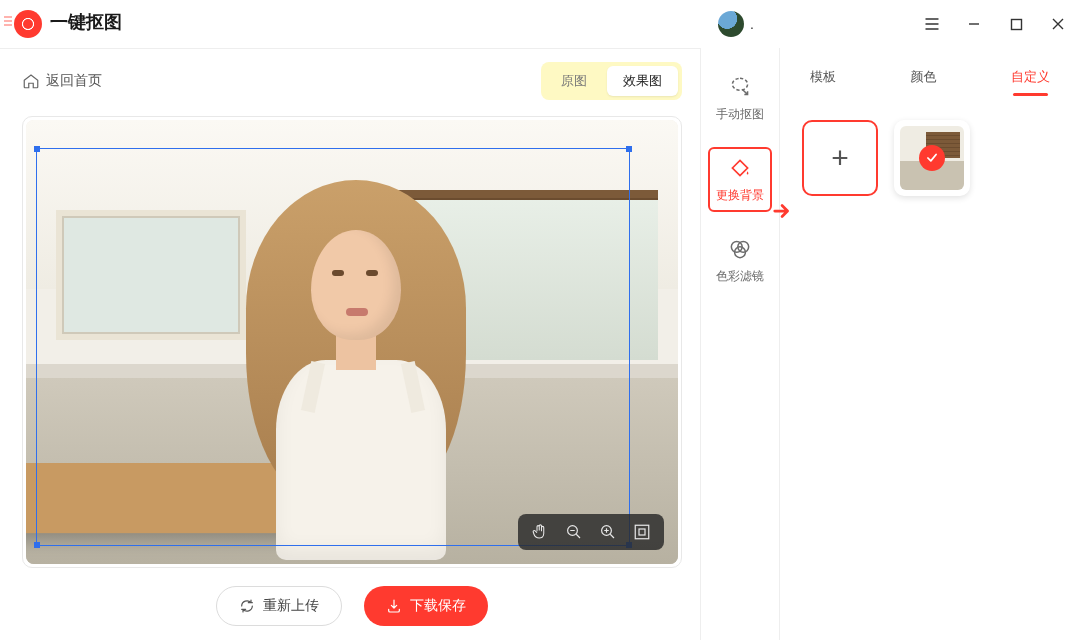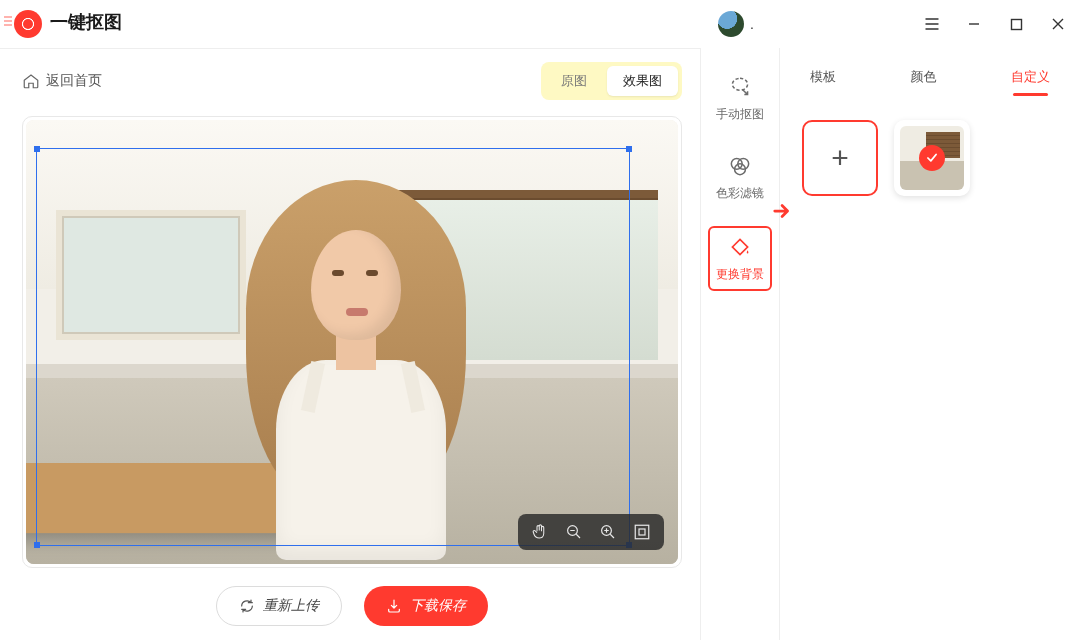--- a/index.html
+++ b/index.html
@@ -63,21 +63,21 @@
 
 .sel-rect { position:absolute; left:10px; top:28px; right:48px; bottom:18px; border:1px solid #2f6fed; }
 .sel-rect::before, .sel-rect::after, .sel-rect i { content:""; position:absolute; width:6px; height:6px; background:#2f6fed; }
 .sel-rect::before{ left:-3px; top:-3px;} .sel-rect::after{ right:-3px; top:-3px;}
 .sel-rect i.bl{ left:-3px; bottom:-3px;} .sel-rect i.br{ right:-3px; bottom:-3px;}
 
 .zoombar { position:absolute; right:14px; bottom:14px; background:rgba(40,40,40,.82); border-radius:8px; display:flex; gap:14px; padding:8px 12px; color:#e8e8e8; }
 .zb { width:20px; height:20px; display:flex; align-items:center; justify-content:center; cursor:pointer; }
 
 .actions { display:flex; justify-content:center; gap:22px; padding:18px 0 4px; }
-.btn { height:40px; padding:0 22px; border-radius:20px; display:flex; align-items:center; gap:8px; font-size:14px; cursor:pointer;font-style:italic; }
+.btn { height:40px; padding:0 22px; border-radius:20px; display:flex; align-items:center; gap:8px; font-size:14px; cursor:pointer; }
 .btn.ghost { border:1px solid #dcdcdc; color:#444; background:#fff; }
 .btn.primary { background:#ff3a2f; color:#fff; }
 
 
 .rail { width:80px; border-left:1px solid #eee; border-right:1px solid #eee; padding-top:20px; display:flex; flex-direction:column; align-items:center; gap:18px; background:#fff; }
 .tool { width:64px; display:flex; flex-direction:column; align-items:center; gap:6px; font-size:12px; color:#6b6b6b; cursor:pointer; padding:6px 0; border-radius:6px; position:relative; }
 .tool .ico { width:26px; height:26px; display:flex; align-items:center; justify-content:center; color:#6b6b6b; }
 .tool.active { border:2px solid #ff3a2f; color:#ff3a2f; }
 .tool.active .ico { color:#ff3a2f; }
 
@@ -229,39 +229,39 @@
   <div class="rail">
     <div class="tool">
       <span class="ico">
         <svg width="26" height="26" viewBox="0 0 24 24">
             <path d="M12 4c4 0 7 2.5 7 5.5S16 15 12 15s-7-2.5-7-5.5S8 4 12 4z" fill="none" stroke="currentColor" stroke-width="1.4" stroke-dasharray="3 2"></path>
             <path d="M14 14l5 5m0-3v3h-3" stroke="currentColor" stroke-width="1.4" fill="none"></path>
           </svg>
       </span>
       <span>手动抠图</span>
     </div>
+    <div class="tool active">
+      <span class="ico">
+        <svg width="26" height="26" viewBox="0 0 24 24">
+            <path d="M5 12l7-7 7 7-7 7-7-7z" fill="none" stroke="currentColor" stroke-width="1.6"></path>
+            <path d="M19 15c1 1.5 1 3 0 3s-1-1.5 0-3z" fill="currentColor"></path>
+          </svg>
+      </span>
+      <span>更换背景</span>
+    </div>
     <div class="tool">
       <span class="ico">
         <svg width="26" height="26" viewBox="0 0 24 24">
             <circle cx="9" cy="10" r="5" fill="none" stroke="currentColor" stroke-width="1.4"></circle>
             <circle cx="15" cy="10" r="5" fill="none" stroke="currentColor" stroke-width="1.4"></circle>
             <circle cx="12" cy="15" r="5" fill="none" stroke="currentColor" stroke-width="1.4"></circle>
           </svg>
       </span>
       <span>色彩滤镜</span>
     </div>
-    <div class="tool active">
-      <span class="ico">
-        <svg width="26" height="26" viewBox="0 0 24 24">
-            <path d="M5 12l7-7 7 7-7 7-7-7z" fill="none" stroke="currentColor" stroke-width="1.6"></path>
-            <path d="M19 15c1 1.5 1 3 0 3s-1-1.5 0-3z" fill="currentColor"></path>
-          </svg>
-      </span>
-      <span>更换背景</span>
-    </div>
   </div>
 
   <svg width="22" height="22" viewBox="0 0 24 24" style="position:absolute; left:772px; top:152px;">
     <path d="M3 12h12M11 6l6 6-6 6" stroke="#ff3a2f" stroke-width="3" fill="none" stroke-linecap="round" stroke-linejoin="round"></path>
   </svg>
 
   <div class="panel">
     <div class="tabs">
       <div class="tab">模板</div>
       <div class="tab">颜色</div>

